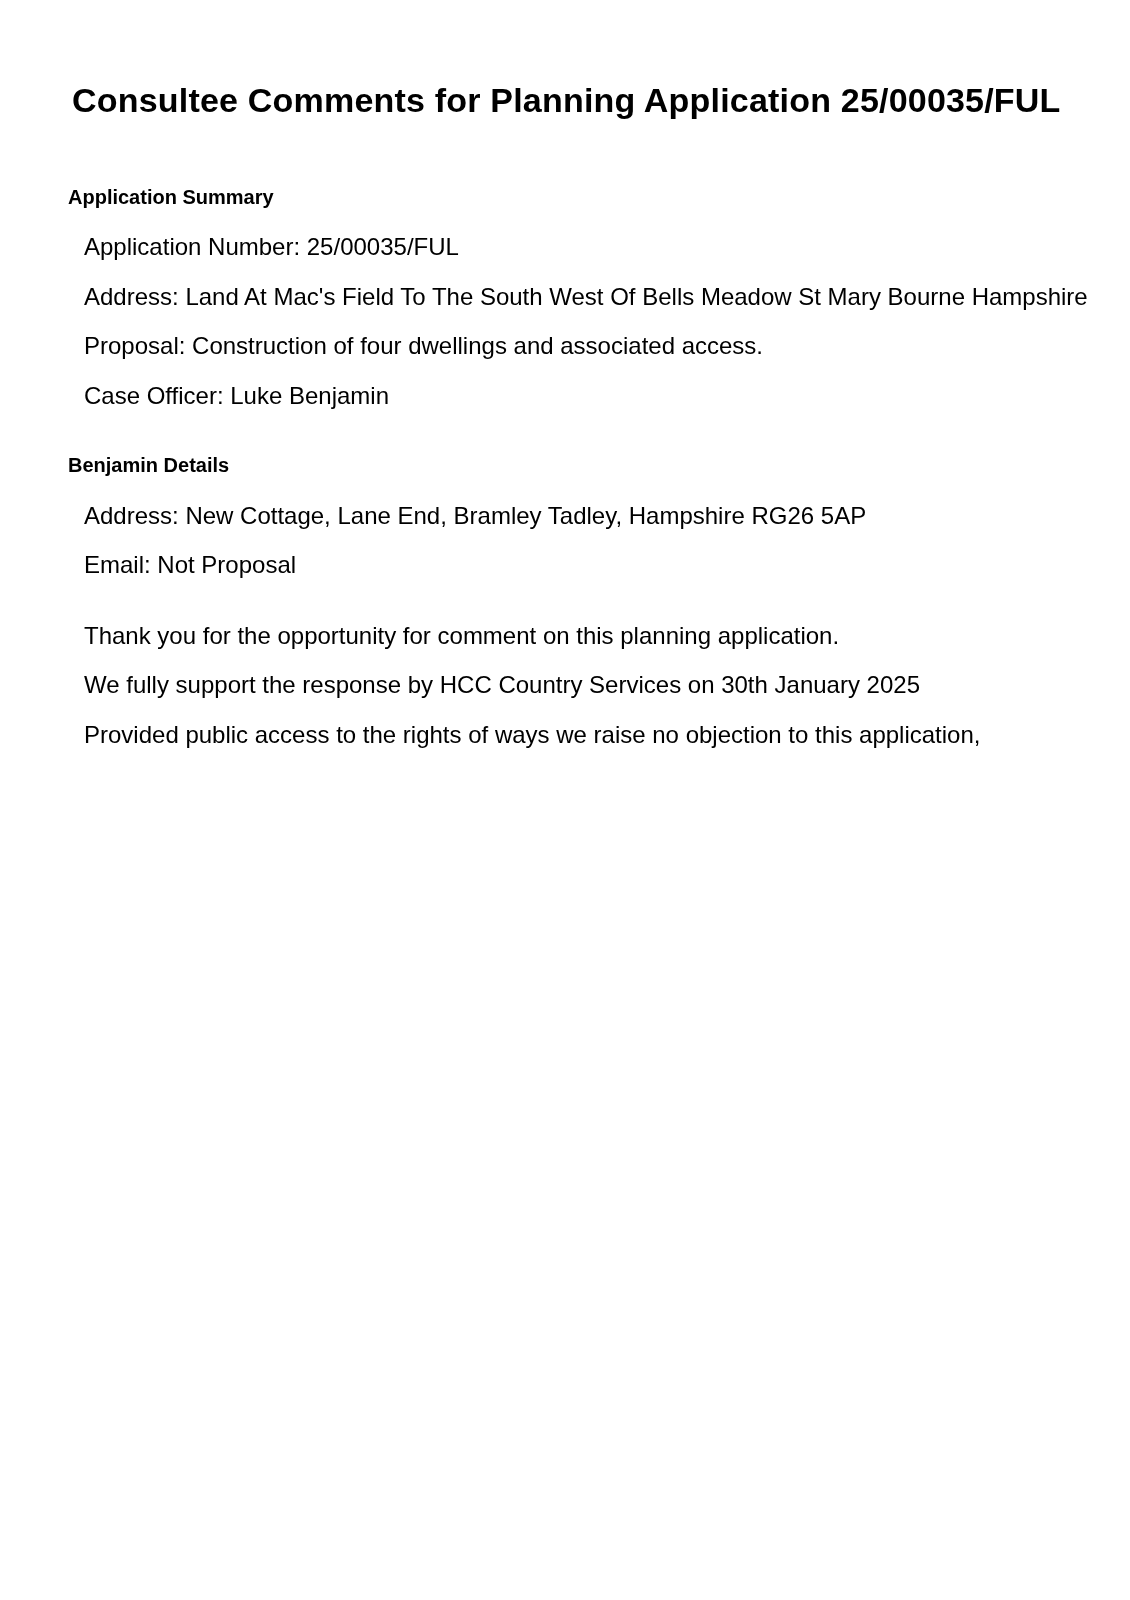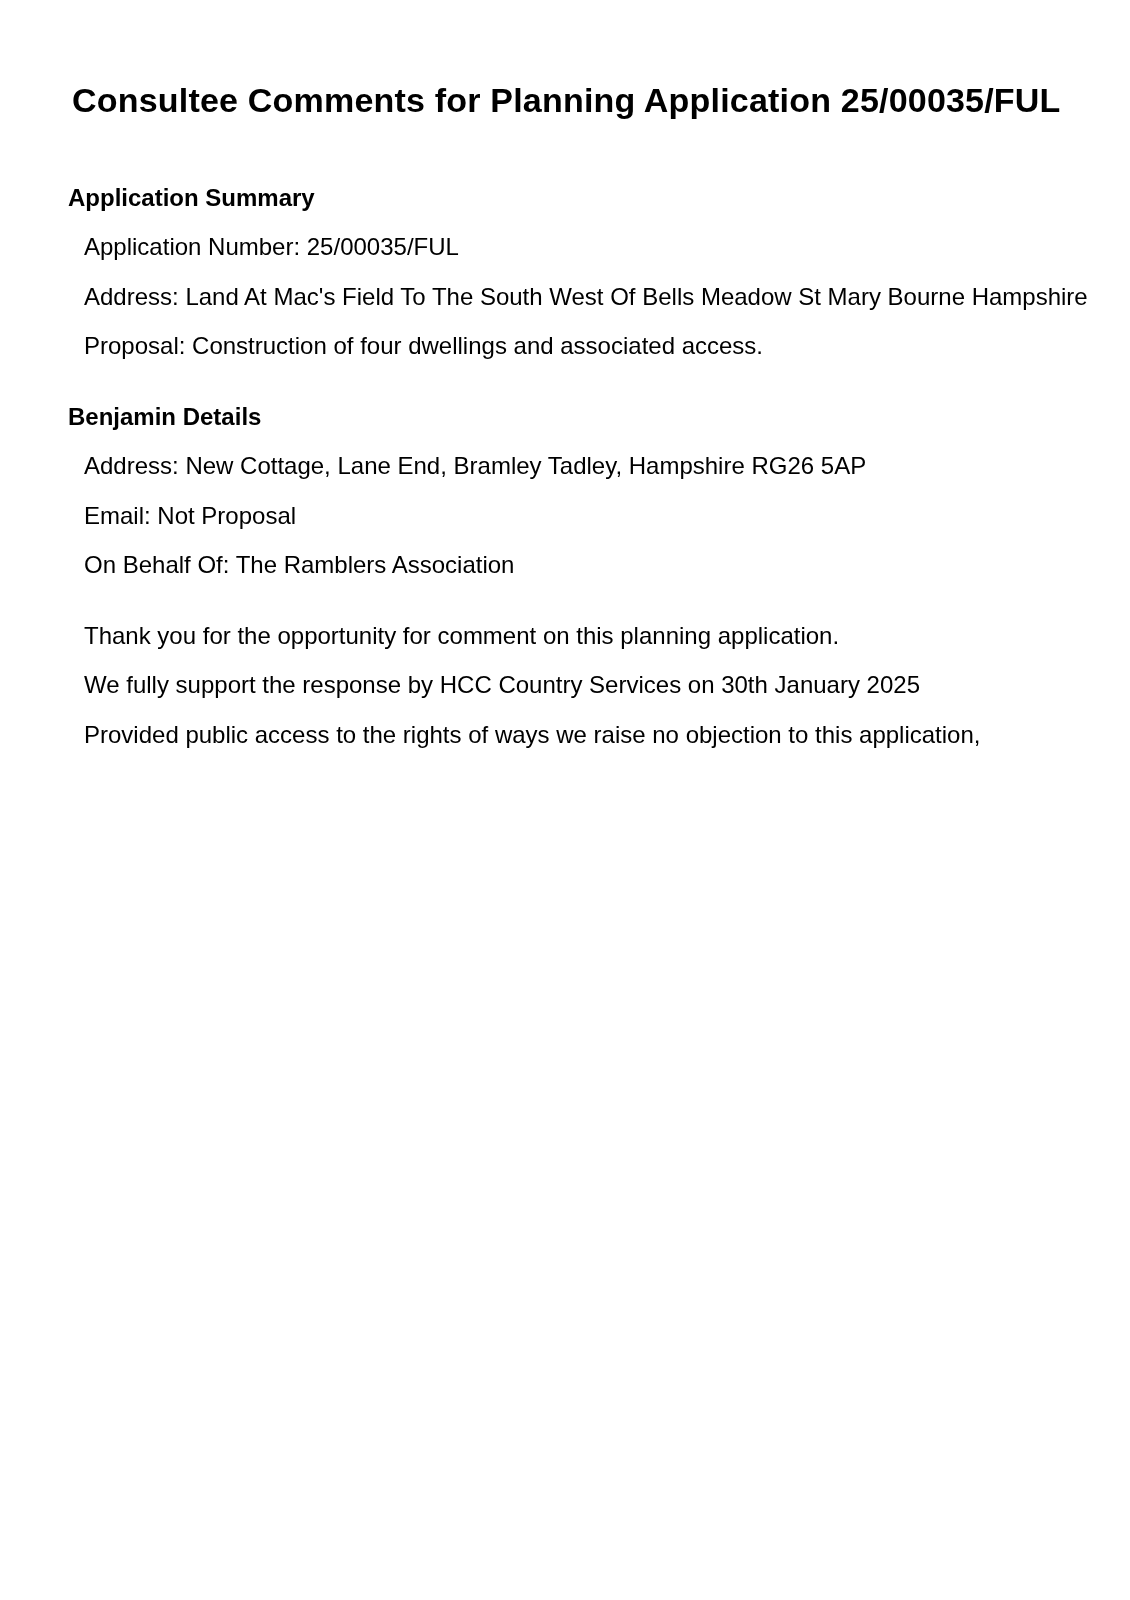--- a/index.html
+++ b/index.html
@@ -30,21 +30,21 @@
     white-space: nowrap;
   }
   .section {
     margin-top: 37px;
   }
   .section.first {
     margin-top: 60px;
   }
   .section-heading {
     margin: 0;
-    font-size: 24px;
+    font-size: 20px;
     font-weight: 700;
     line-height: 33.5px;
   }
   .text-line {
     margin: 16px;
     font-size: 24px;
     font-weight: 400;
     line-height: 33.5px;
     white-space: nowrap;
   }
@@ -54,27 +54,27 @@
 
 <div class="page">
 
   <h1 class="doc-title">Consultee Comments for Planning Application 25/00035/FUL</h1>
 
   <div class="section first">
     <p class="section-heading">Application Summary</p>
     <p class="text-line">Application Number: 25/00035/FUL</p>
     <p class="text-line">Address: Land At Mac's Field To The South West Of Bells Meadow St Mary Bourne Hampshire</p>
     <p class="text-line">Proposal: Construction of four dwellings and associated access.</p>
+    <p class="text-line">Case Officer: Luke Benjamin</p>
   </div>
 
   <div class="section">
     <p class="section-heading">Benjamin Details</p>
     <p class="text-line">Address: New Cottage, Lane End, Bramley Tadley, Hampshire RG26 5AP</p>
     <p class="text-line">Email: Not Proposal</p>
-    <p class="text-line">On Behalf Of: The Ramblers Association</p>
   </div>
 
   <div class="section">
     <p class="text-line">Thank you for the opportunity for comment on this planning application.</p>
     <p class="text-line">We fully support the response by HCC Country Services on 30th January 2025</p>
     <p class="text-line">Provided public access to the rights of ways we raise no objection to this application,</p>
   </div>
 
 </div>
 

